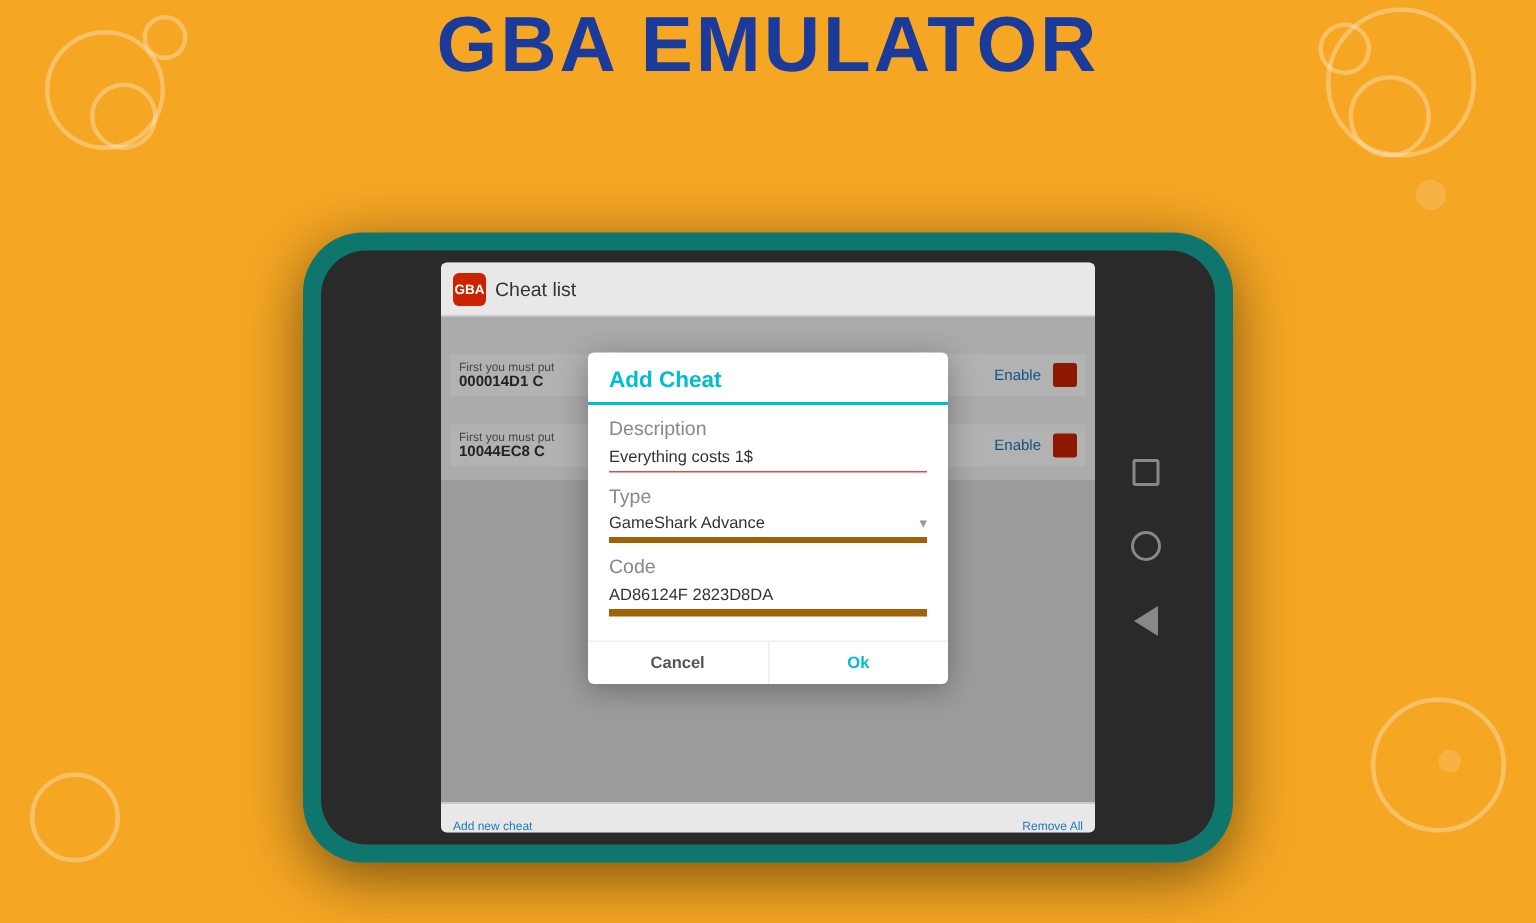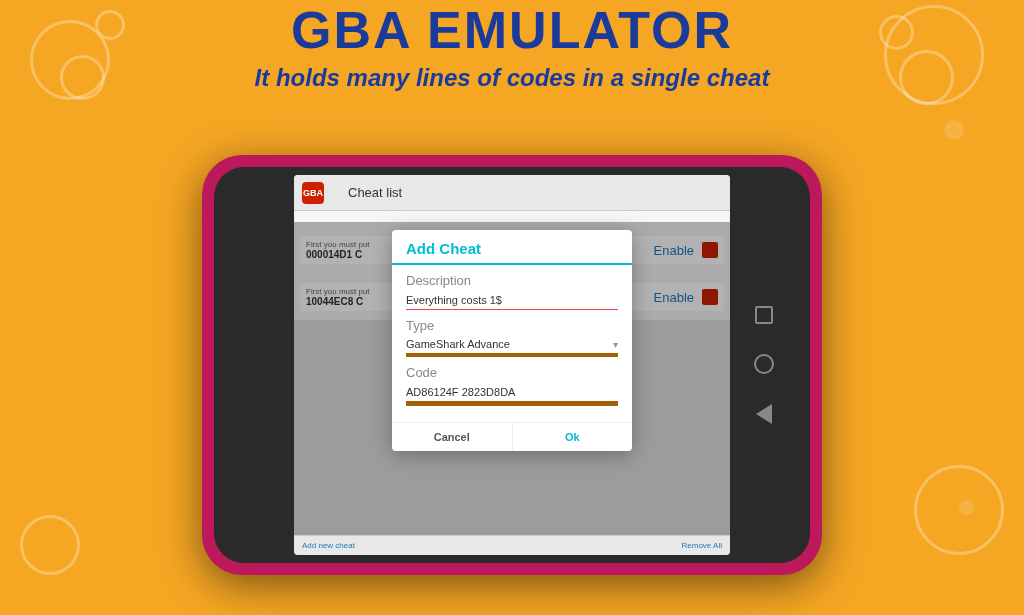--- a/index.html
+++ b/index.html
@@ -50,21 +50,21 @@
     }
 
     
     .phone-container {
       position: absolute;
       left: 50%;
       transform: translateX(-50%);
       top: 155px;
       width: 620px;
       height: 420px;
-      background: #be185d;
+      background: #0f766e;
       border-radius: 40px;
       box-shadow: 0 10px 40px rgba(0,0,0,0.5);
       overflow: hidden;
     }
 
     .phone-inner {
       position: absolute;
       left: 12px;
       right: 12px;
       top: 12px;
@@ -107,21 +107,20 @@
       justify-content: center;
       font-size: 9px;
       color: white;
       font-weight: bold;
     }
 
     .app-bar-title {
       font-size: 13px;
       color: #333;
       font-weight: 500;
-      margin-left: 18px;
     }
 
     
     .cheat-list-bg {
       background: #f5f5f5;
       padding: 6px;
     }
 
     .cheat-item {
       background: #fff;
@@ -145,21 +144,21 @@
     .cheat-item-row {
       display: flex;
       align-items: center;
       justify-content: space-between;
     }
 
     .enable-btn {
       background: transparent;
       border: none;
       color: #1a7abf;
-      font-size: 13px;
+      font-size: 10px;
       padding: 2px 4px;
     }
 
     .delete-btn {
       width: 16px;
       height: 16px;
       background: #cc2200;
       border-radius: 2px;
       border: none;
     }
@@ -168,22 +167,21 @@
     .dialog-overlay {
       position: absolute;
       top: 36px;
       left: 0;
       right: 0;
       bottom: 0;
       background: rgba(0,0,0,0.3);
       display: flex;
       align-items: flex-start;
       justify-content: center;
-      padding-top: 8px;
-      margin-top: 11px;
+      padding-top: 24px;
     }
 
     .dialog {
       background: white;
       width: 240px;
       border-radius: 4px;
       box-shadow: 0 4px 20px rgba(0,0,0,0.3);
       overflow: hidden;
     }
 
@@ -305,21 +303,21 @@
 
     
     .screen-bottom-bar {
       position: absolute;
       bottom: 0;
       left: 0;
       right: 0;
       height: 20px;
       background: #e8e8e8;
       display: flex;
-      align-items: center;
+      align-items: flex-end;
       justify-content: space-between;
       padding: 0 8px;
       border-top: 1px solid #ccc;
     }
 
     .add-cheat-link {
       font-size: 8px;
       color: #1a7abf;
     }
 
@@ -337,21 +335,20 @@
 <div class="bubble" style="width:100px;height:100px;top:5px;right:40px;"></div>
 <div class="bubble" style="width:55px;height:55px;top:50px;right:70px;"></div>
 <div class="bubble" style="width:35px;height:35px;top:15px;right:110px;"></div>
 <div class="bubble bubble-filled" style="width:20px;height:20px;top:120px;right:60px;"></div>
 <div class="bubble" style="width:60px;height:60px;bottom:40px;left:20px;"></div>
 <div class="bubble" style="width:90px;height:90px;bottom:60px;right:20px;"></div>
 <div class="bubble bubble-filled" style="width:15px;height:15px;bottom:100px;right:50px;"></div>
 
 <div class="header-section">
   <div class="app-title">GBA EMULATOR</div>
-  <div class="app-subtitle">It holds many lines of codes in a single cheat</div>
 </div>
 
 <div class="phone-container">
   <div class="phone-inner">
 
     <div class="phone-screen">
 
       <div class="app-bar">
         <div class="app-bar-icon">
           <span>GBA</span>

